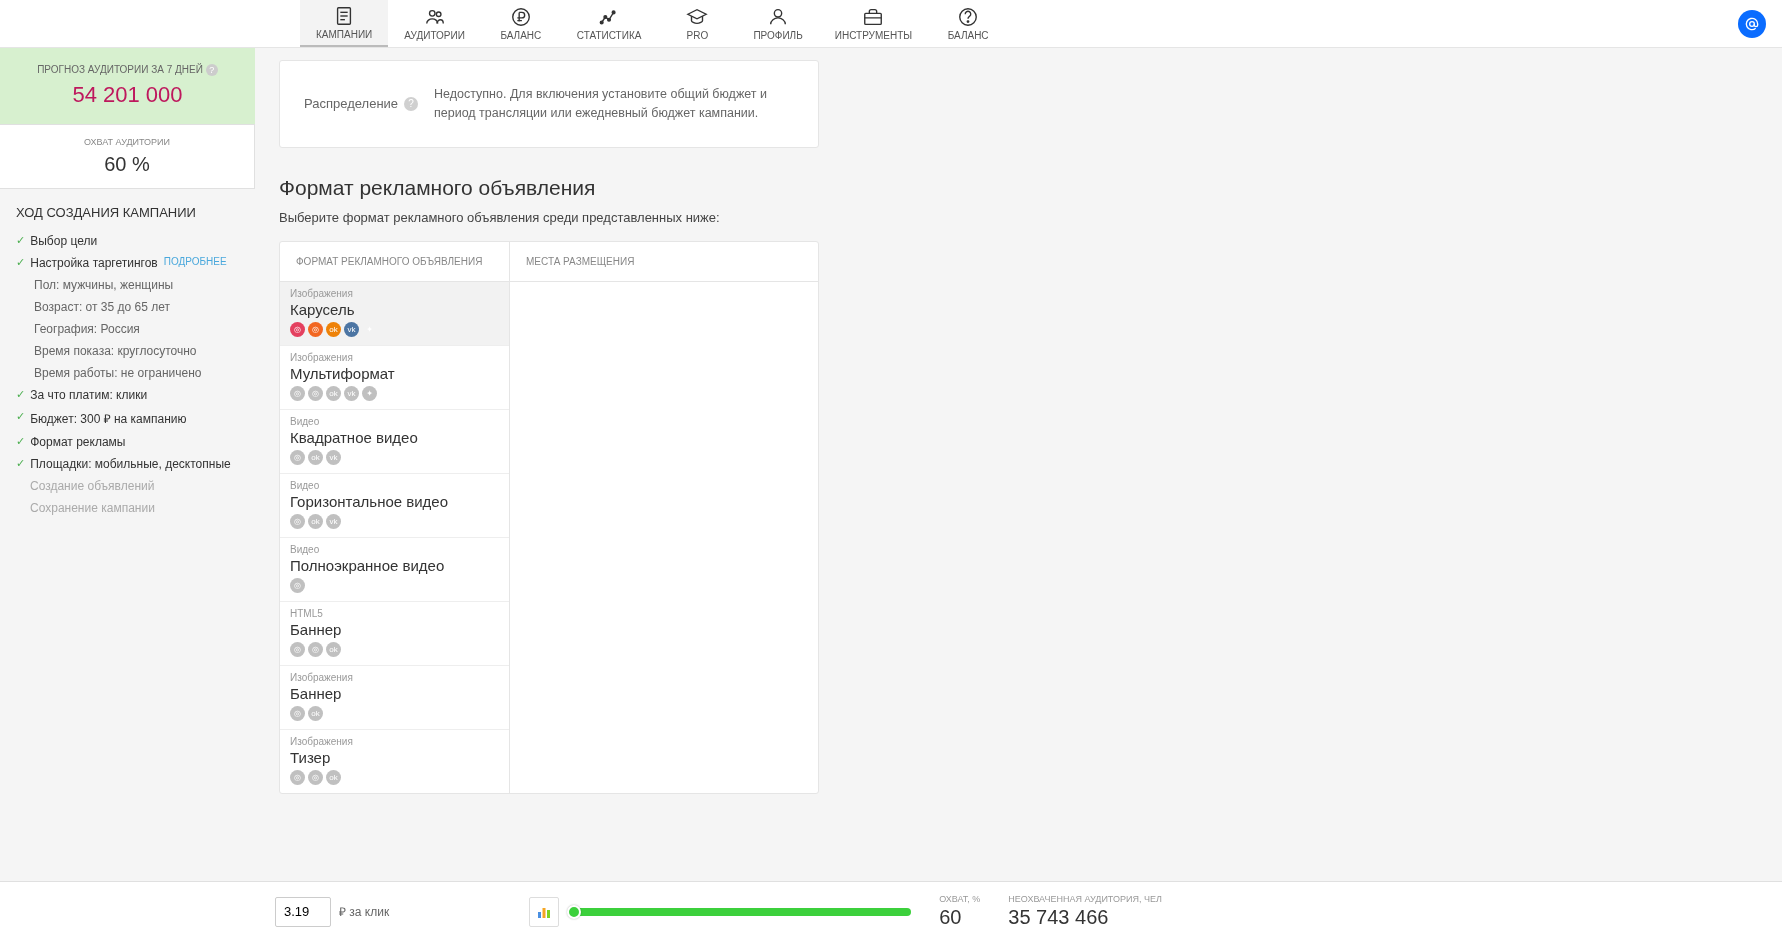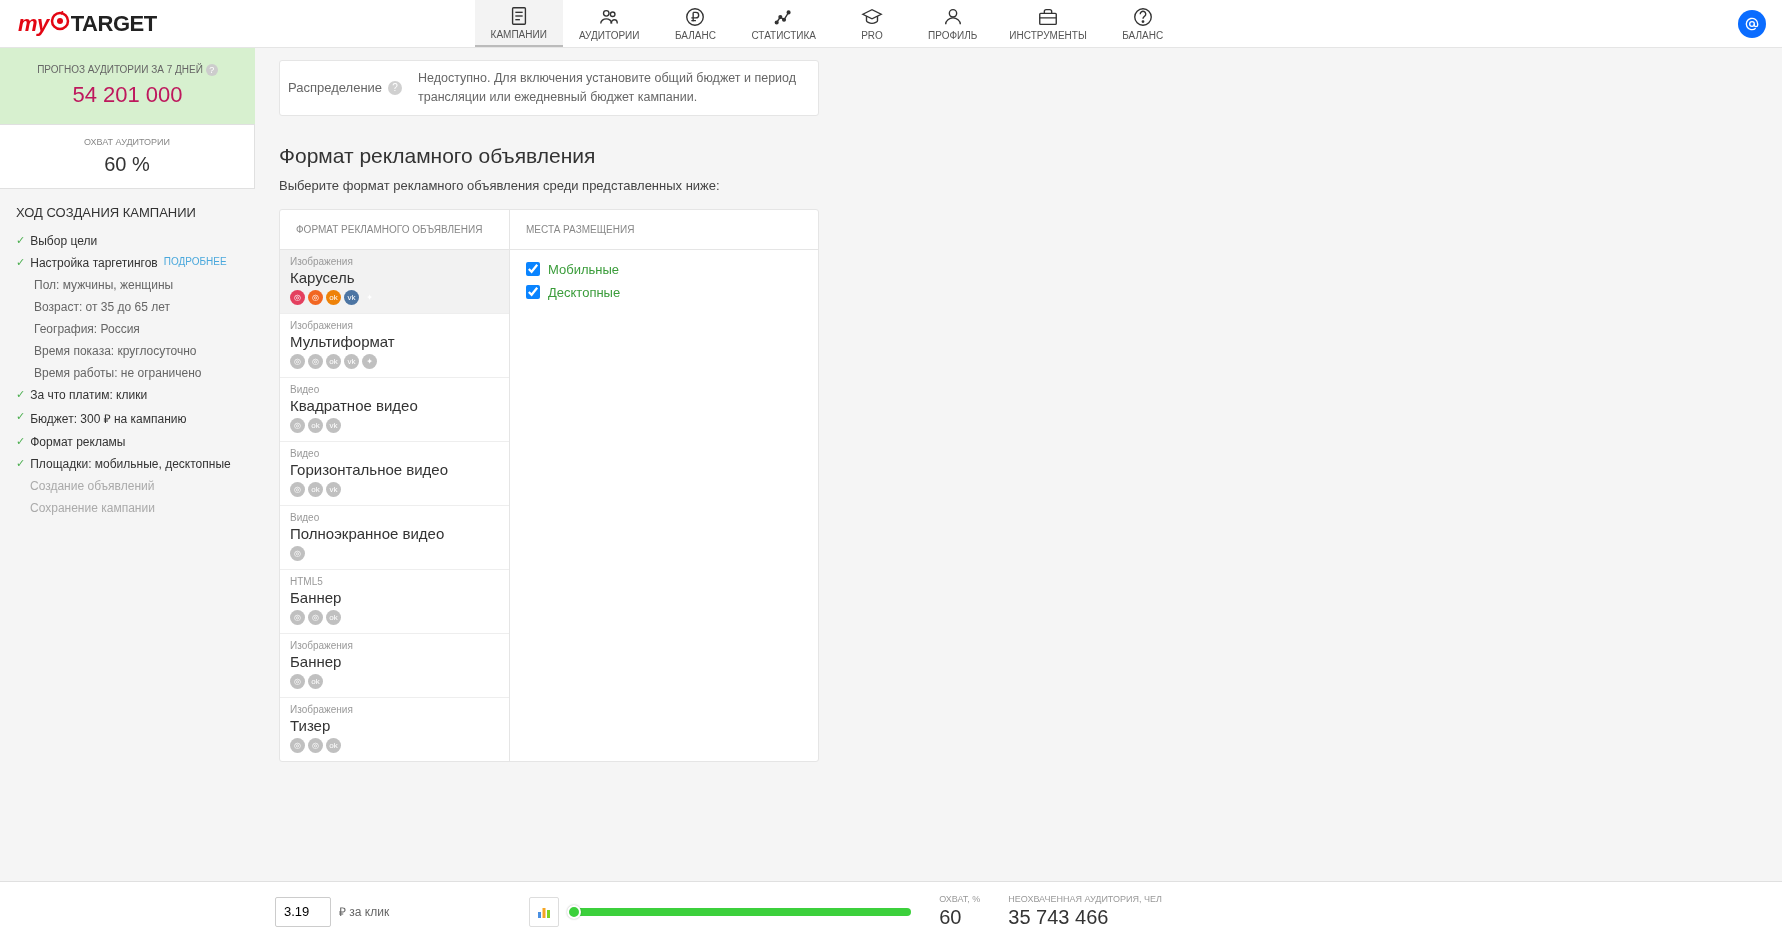--- a/index.html
+++ b/index.html
@@ -35,21 +35,21 @@
 .progress-title { font-size: 13px; color: #333; padding: 16px 16px 10px; font-weight: normal; }
 .progress-list { list-style: none; }
 .progress-list li { padding: 4px 16px; font-size: 12px; color: #333; display: flex; align-items: flex-start; }
 .progress-list li.sub { padding-left: 34px; color: #666; font-size: 12px; }
 .progress-list li.pending { color: #aaa; }
 .check { color: #4caf50; margin-right: 5px; font-size: 11px; }
 .more-link { color: #4aa8dc; font-size: 10px; margin-left: 6px; cursor: pointer; }
 
 
 .main { flex: 1; padding: 0 24px 24px; background: #f5f5f5; }
-.info-card { background: #fff; border: 1px solid #e5e5e5; border-radius: 3px; padding: 8px; margin-top: 12px; display: flex; max-width: 540px; }
+.info-card { background: #fff; border: 1px solid #e5e5e5; border-radius: 3px; padding: 24px; margin-top: 12px; display: flex; max-width: 540px; }
 .info-label { width: 130px; color: #666; font-size: 13px; display: flex; align-items: center; }
 .info-label .qmark { display:inline-block; width:14px; height:14px; border-radius:50%; background:#d0d0d0; color:#fff; font-size:10px; text-align:center; line-height:14px; margin-left:6px; }
 .info-text { flex: 1; color: #666; font-size: 12.5px; line-height: 1.5; }
 
 .section-title { font-size: 21px; color: #333; margin: 28px 0 10px; font-weight: normal; }
 .section-sub { font-size: 13px; color: #444; margin-bottom: 16px; }
 
 .format-box { background: #fff; border: 1px solid #e5e5e5; border-radius: 3px; max-width: 540px; }
 .format-header { display: flex; border-bottom: 1px solid #e5e5e5; }
 .format-header-col { padding: 14px 16px; font-size: 10px; color: #888; }
@@ -82,31 +82,20 @@
 .slider-track { flex: 0 0 340px; height: 8px; background: #3cd03c; border-radius: 4px; margin-left: 12px; position: relative; }
 .slider-thumb { width: 14px; height: 14px; background: #3cd03c; border-radius: 50%; position: absolute; left: -4px; top: -3px; border: 2px solid #fff; box-shadow: 0 0 2px rgba(0,0,0,0.3); }
 .bottom-metric { margin-left: 28px; }
 .bottom-metric-label { font-size: 9px; color: #999; margin-bottom: 2px; }
 .bottom-metric-value { font-size: 20px; color: #333; }
 </style>
 </head>
 <body>
 
 <div class="topnav">
-  <div class="logo">
-    <span class="logo-text">
-      <span class="logo-my">my</span><span class="logo-bullseye">
-          <svg viewBox="0 0 20 20">
-            <circle cx="10" cy="10" r="8" fill="none" stroke="#e30613" stroke-width="2.5"></circle>
-            <circle cx="10" cy="10" r="3" fill="#e30613"></circle>
-            <path d="M10 2 L14 -2 L12 4" fill="#e30613"></path>
-          </svg>
-        </span><span class="logo-target">TARGET</span>
-    </span>
-  </div>
   <div class="nav-items">
     <div class="nav-item active">
       <svg viewBox="0 0 24 24" fill="none" stroke="#333" stroke-width="1.5">
           <rect x="5" y="3" width="14" height="18" rx="1"></rect>
           <line x1="8" y1="8" x2="16" y2="8"></line>
           <line x1="8" y1="12" x2="16" y2="12"></line>
           <line x1="8" y1="16" x2="13" y2="16"></line>
         </svg>
       <span>КАМПАНИИ</span>
     </div>
@@ -317,30 +306,20 @@
           <div class="format-item">
             <div class="format-type">Изображения</div>
             <div class="format-name">Тизер</div>
             <div class="format-icons">
               <span class="ico ico-gray">◎</span>
               <span class="ico ico-gray">◎</span>
               <span class="ico ico-gray">ok</span>
             </div>
           </div>
         </div>
-        <div class="placement-list">
-          <div class="placement-item">
-            <input type="checkbox" checked="" style="">
-            <label>Мобильные</label>
-          </div>
-          <div class="placement-item">
-            <input type="checkbox" checked="" style="">
-            <label>Десктопные</label>
-          </div>
-        </div>
       </div>
     </div>
   </div>
 </div>
 
 <div class="bottombar">
   <input class="bid-input" value="3.19" style="">
   <span class="bid-label">₽ за клик</span>
   <div class="chart-btn">
     <svg width="16" height="16" viewBox="0 0 16 16">

